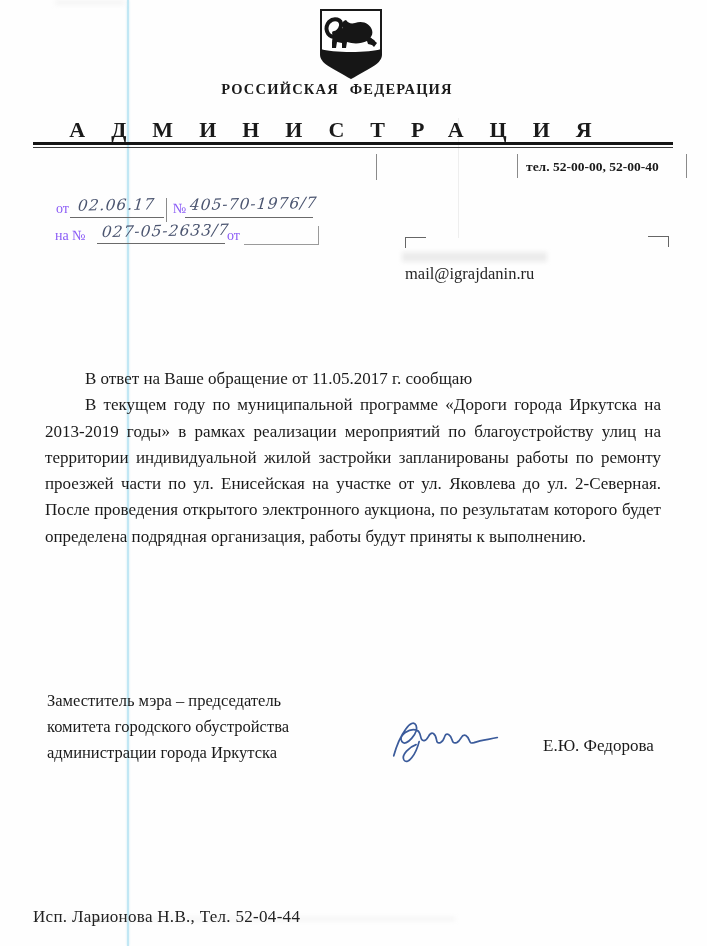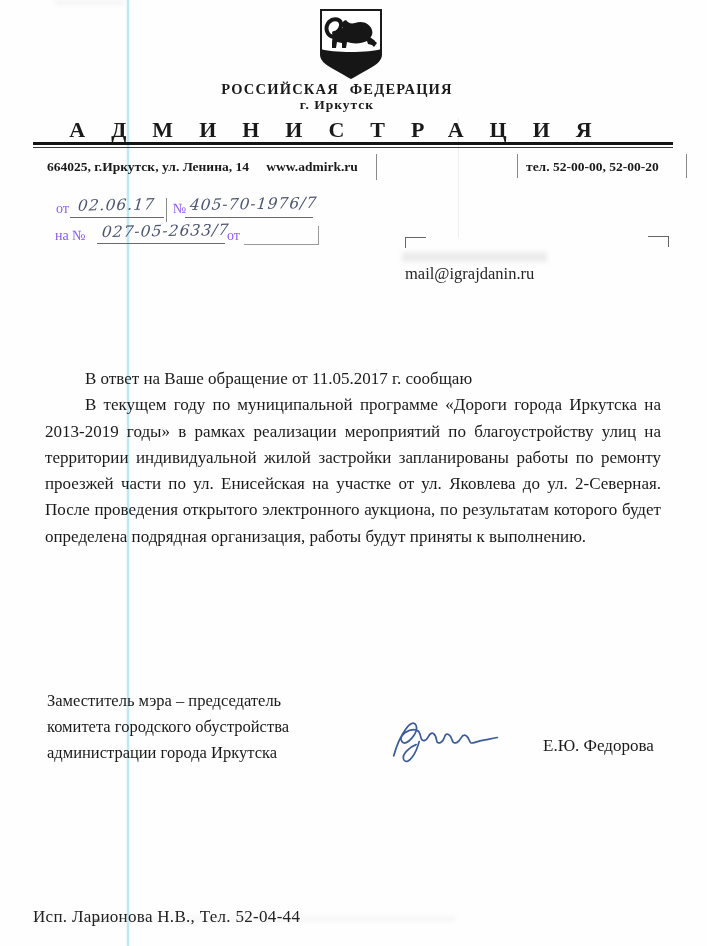--- a/index.html
+++ b/index.html
@@ -50,32 +50,27 @@
     <svg width="68" height="74" viewBox="0 0 68 74">
       <path d="M4,3 H64 V48 C64,56 52,60 34,71 C16,60 4,56 4,48 Z" fill="#ffffff" stroke="#1a1a1a" stroke-width="2"></path>
       <path d="M4,42 C14,46 54,46 64,42 V48 C64,56 52,60 34,71 C16,60 4,56 4,48 Z" fill="#161616"></path>
       <path d="M17,30 C10,29 7,21 12,15 C17,10 25,12 24,19 C23,24 19,26 17,26" fill="none" stroke="#161616" stroke-width="4" stroke-linecap="round"></path>
       <path d="M15,36 C15,28 20,22 26,21 C24,18 25,14 29,13 C31,16 34,17 38,16 C46,13 53,17 55,23 C56,26 55,29 53,31 L57,33 C59,35 58,38 55,38 L51,37 L50,34 C44,37 36,37 30,35 L29,41 H25 L25,36 L20,35 L19,41 H15 Z" fill="#161616"></path>
       <path d="M53,30 L60,36 L57,40 L50,33 Z" fill="#161616"></path>
     </svg>
   </div>
 
   <div class="abs center bold country">РОССИЙСКАЯ ФЕДЕРАЦИЯ</div>
-  <div class="abs center bold city">г. Иркутск</div>
   <div class="abs center bold org">АДМИНИСТРАЦИЯ</div>
   <div class="abs rule-thick"></div>
   <div class="abs rule-thin"></div>
 
-  <div class="abs addr">
-    <span>664025,  г.Иркутск, ул. Ленина, 14</span>
-    <span class="site">www.admirk.ru</span>
-  </div>
   <div class="abs vtick" style="left:376px;top:154px;height:26px;"></div>
   <div class="abs vtick" style="left:517px;top:154px;height:24px;"></div>
-  <div class="abs phone">тел. 52-00-00, 52-00-20</div>
+  <div class="abs phone">тел. 52-00-00, 52-00-40</div>
   <div class="abs vtick" style="left:686px;top:154px;height:24px;"></div>
 
   <div class="abs lbl" style="left:56px;top:201px;">от</div>
   <div class="abs hw" style="left:78px;top:196px;">02.06.17</div>
   <div class="abs fline" style="left:70px;top:217px;width:94px;"></div>
   <div class="abs vtick" style="left:166px;top:198px;height:24px;"></div>
   <div class="abs lbl" style="left:173px;top:201px;">№</div>
   <div class="abs hw" style="left:190px;top:195px;">405-70-1976/7</div>
   <div class="abs fline" style="left:185px;top:217px;width:128px;"></div>
 

